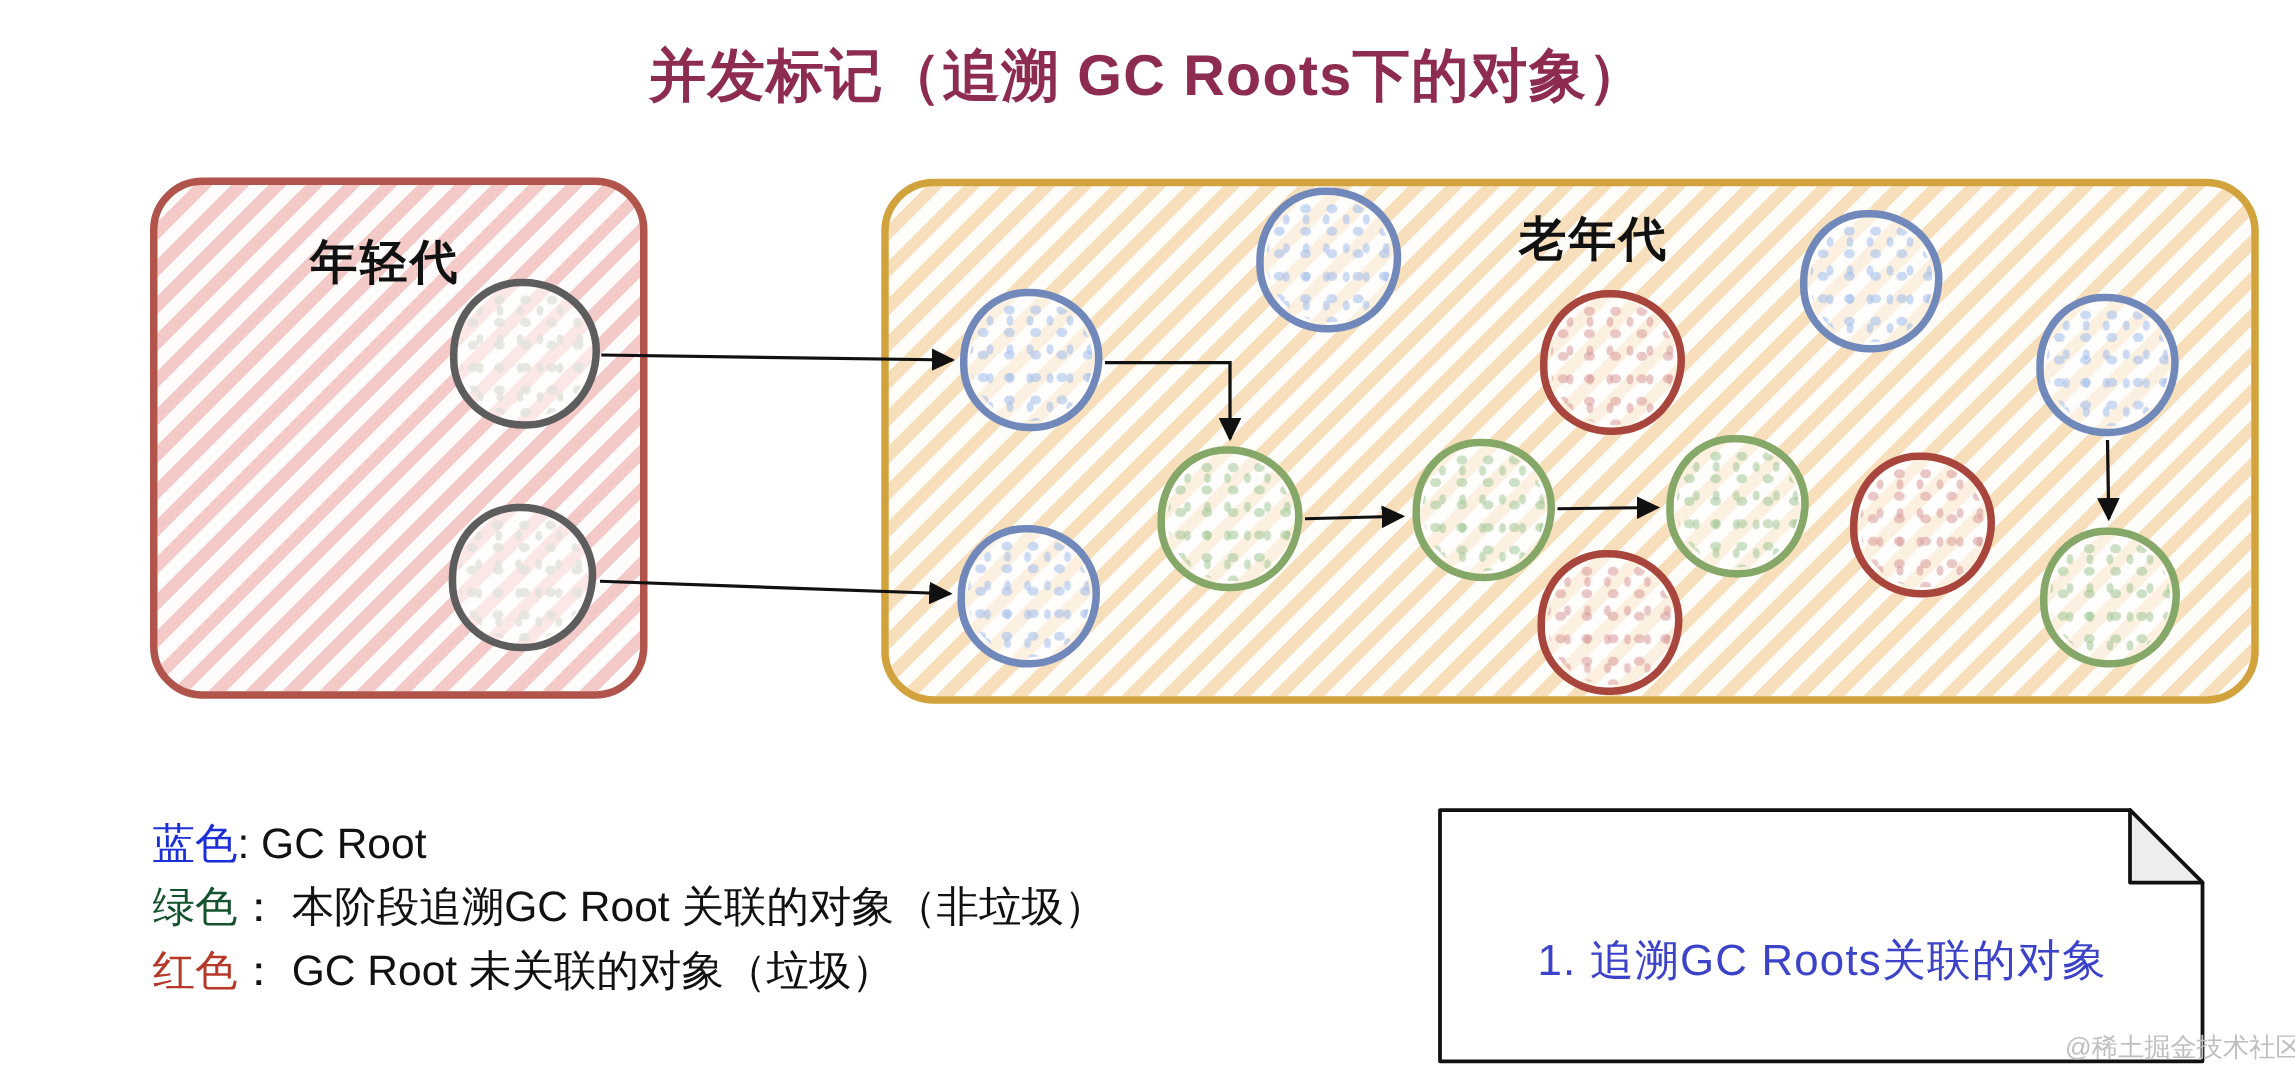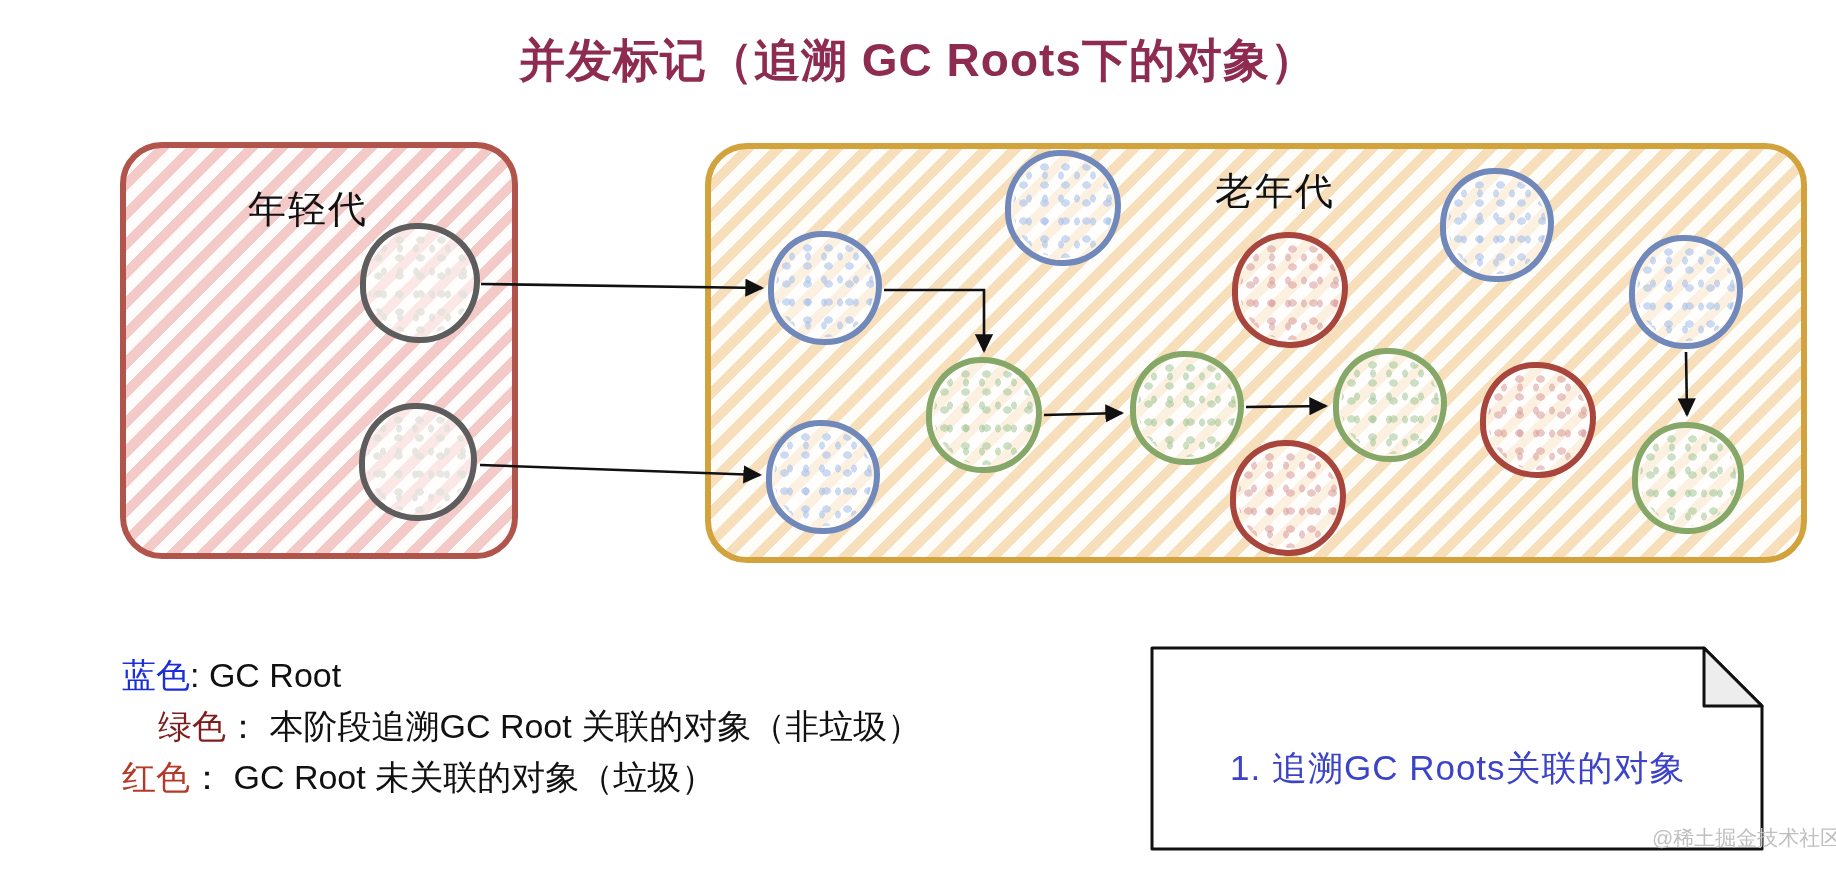--- a/index.html
+++ b/index.html
@@ -19,21 +19,21 @@
     background:repeating-linear-gradient(135deg,
       #f3cac8 0px,#f3cac8 10px,#fffdfb 10px,#fffdfb 21px);
   }
   .old-box{
     left:705px;top:143px;width:1102px;height:420px;
     border:6px solid #d2a33c;border-radius:42px;
     background:repeating-linear-gradient(135deg,
       #f8dfbc 0px,#f8dfbc 10px,#fffdfa 10px,#fffdfa 21px);
   }
   .gen-label{
-    position:absolute;font-size:38px;color:#111;font-weight:400;
+    position:absolute;font-size:38px;color:#111;font-weight:700;
     letter-spacing:2px;white-space:nowrap;
   }
   .young-label{left:248px;top:184px;}
   .old-label{left:1215px;top:166px;text-align:center;}
 
   
   .obj{
     position:absolute;box-sizing:border-box;border-radius:48% 52% 50% 50% / 51% 49% 53% 47%;
     background-color:rgba(255,255,255,0.55);
   }
@@ -132,20 +132,20 @@
         <polyline points="1246,407 1326,406" marker-end="url(#ah)"></polyline>
         <polyline points="1686,352 1687,415" marker-end="url(#ah)"></polyline>
       </g>
 
     <path d="M1704,648 L1152,648 L1152,849 L1762,849 L1762,706 Z" fill="#ffffff" stroke="#111" stroke-width="3" stroke-linejoin="round"></path>
     <path d="M1704,648 L1704,706 L1762,706 Z" fill="#ededed" stroke="#111" stroke-width="3" stroke-linejoin="round"></path>
   </svg>
 
   <div class="legend" id="legend">
       <div><span class="term" style="color: rgb(28, 46, 216);">蓝色</span><span>: GC Root</span></div>
-      <div><span class="term" style="color: #7f1d1d; margin-left: 36px;">绿色</span><span>： 本阶段追溯GC Root 关联的对象（非垃圾）</span></div>
+      <div><span class="term" style="color: #14532d;">绿色</span><span>： 本阶段追溯GC Root 关联的对象（非垃圾）</span></div>
       <div><span class="term" style="color: rgb(181, 57, 40); text-align: right;">红色</span><span>： GC Root 未关联的对象（垃圾）</span></div>
     </div>
 
   <div class="note-line note-line1" style="color: rgb(60, 67, 200);">1. 追溯GC Roots关联的对象</div>
 
   <div class="watermark">@稀土掘金技术社区</div>
 </div>
 
 </body></html>

